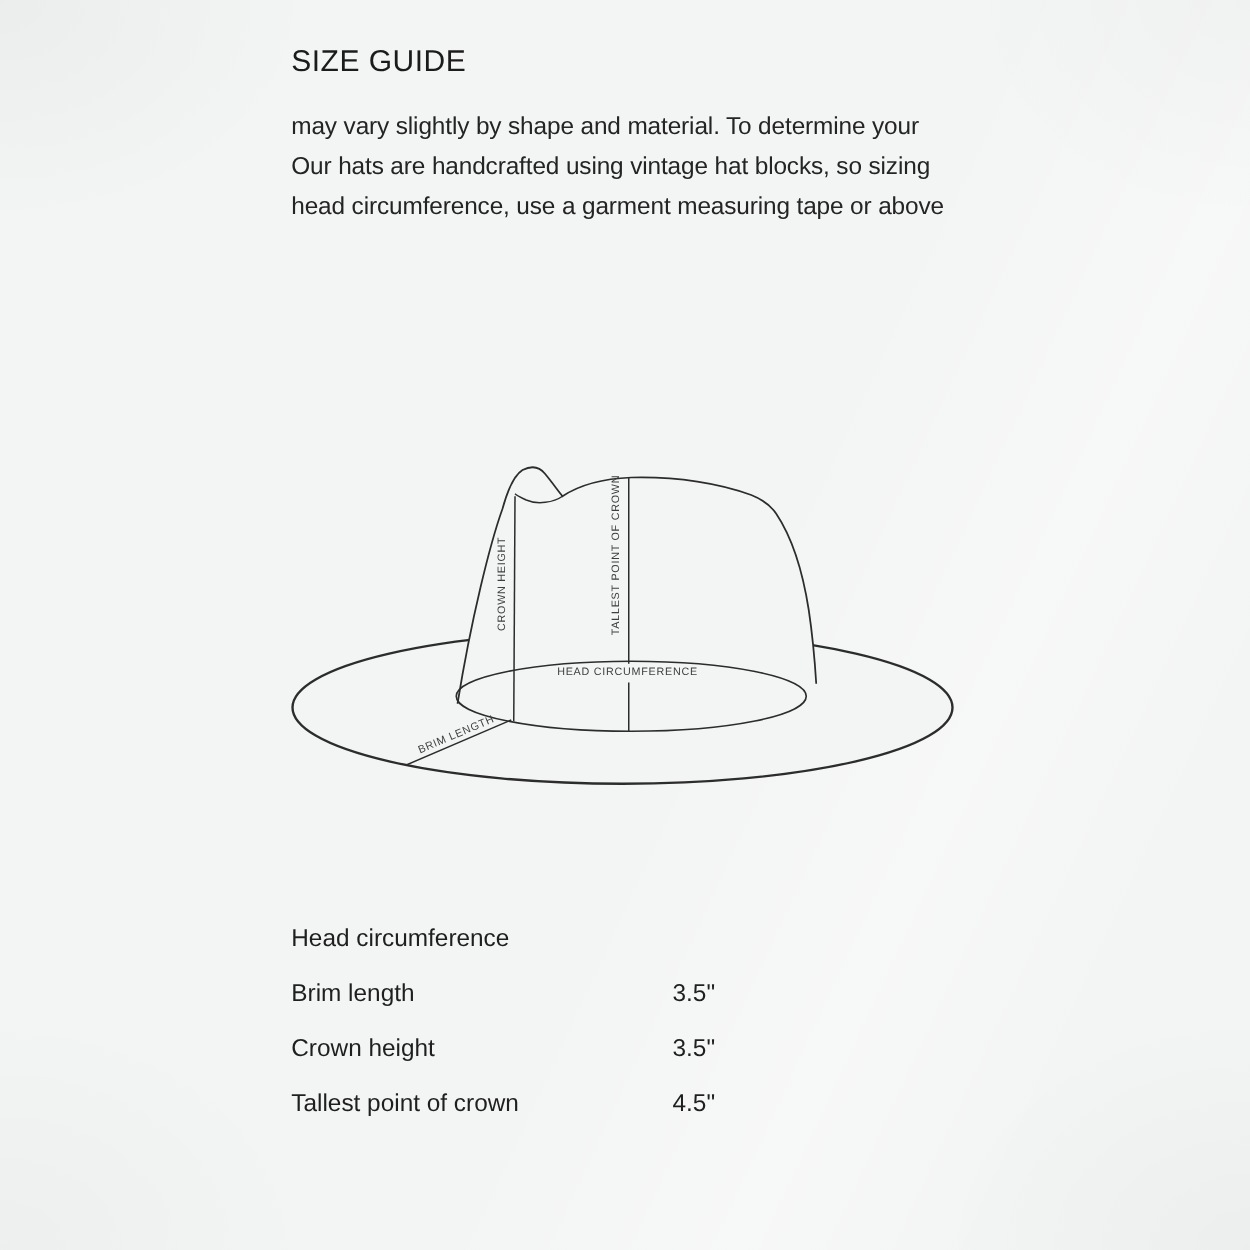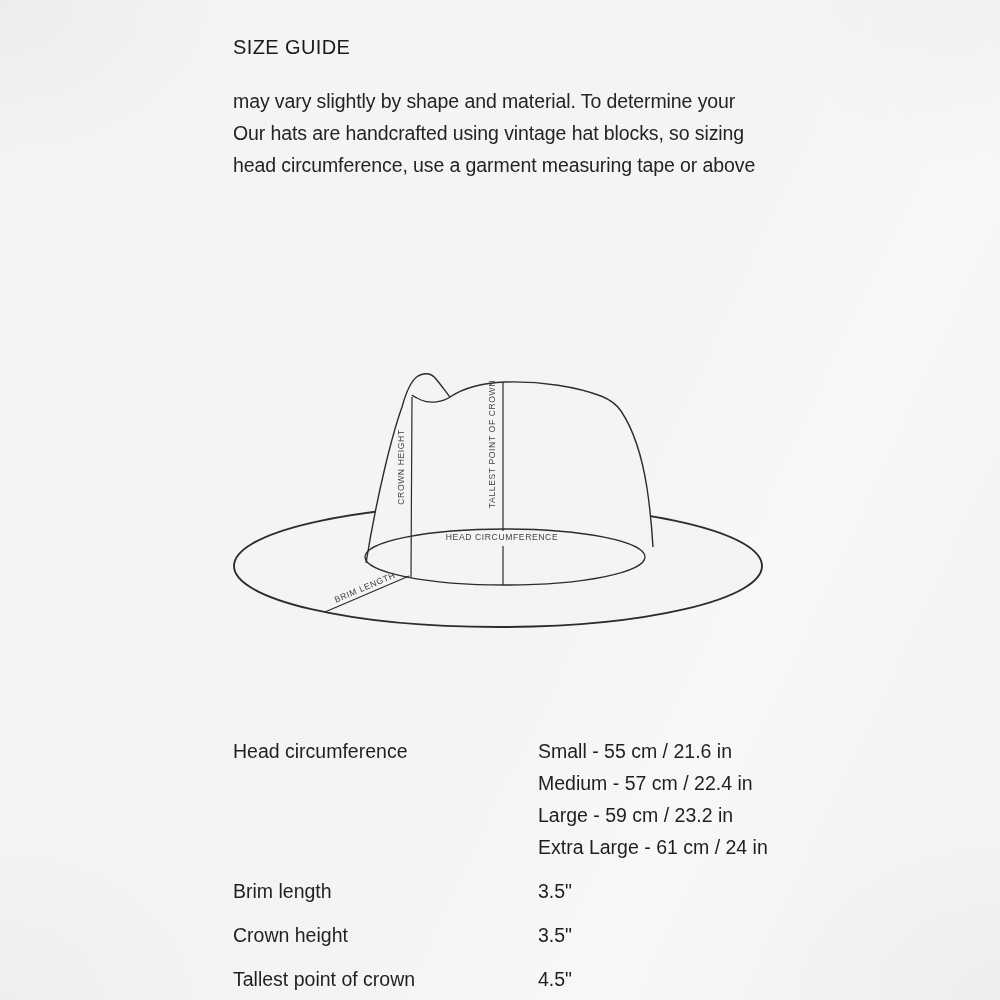--- a/index.html
+++ b/index.html
@@ -13,21 +13,21 @@
   .bg-shade{position:absolute;inset:0;pointer-events:none;
     background:
       radial-gradient(420px 300px at 0% 0%, rgba(0,0,0,0.030), rgba(0,0,0,0) 60%),
       radial-gradient(380px 300px at 100% 0%, rgba(0,0,0,0.025), rgba(0,0,0,0) 60%),
       radial-gradient(420px 320px at 100% 100%, rgba(0,0,0,0.028), rgba(0,0,0,0) 60%),
       radial-gradient(420px 320px at 0% 100%, rgba(0,0,0,0.022), rgba(0,0,0,0) 60%),
       linear-gradient(115deg, rgba(255,255,255,0.0) 55%, rgba(255,255,255,0.35) 72%, rgba(255,255,255,0) 86%);
   }
   .page-title{
     position:absolute;left:233px;top:36px;
-    font-size:20px;letter-spacing:.4px;color:#1b1b1b;white-space:nowrap;
+    font-size:24px;letter-spacing:.4px;color:#1b1b1b;white-space:nowrap;
   }
   .intro{
     position:absolute;left:233px;top:85px;width:560px;
     font-size:19.5px;line-height:32px;color:#242424;letter-spacing:-0.1px;
   }
   .intro-line{white-space:nowrap;}
   .hat-svg{position:absolute;left:200px;top:355px;width:600px;height:290px;}
   .hat-label{
     font-family:"Liberation Sans","DejaVu Sans",sans-serif;
     font-size:8.6px;letter-spacing:.6px;fill:#3e3e3e;
@@ -93,26 +93,20 @@
 
   <text class="hat-label" transform="translate(404,467) rotate(-90)" text-anchor="middle">CROWN HEIGHT</text>
   <text class="hat-label" transform="translate(495,444) rotate(-90)" text-anchor="middle">TALLEST POINT OF CROWN</text>
   <text class="hat-label" x="502" y="540" text-anchor="middle">HEAD CIRCUMFERENCE</text>
   <text class="hat-label" transform="translate(366,590) rotate(-23)" text-anchor="middle">BRIM LENGTH</text>
 </svg>
 
 <div class="size-table">
     <div class="table-row">
       <div class="row-label">Head circumference</div>
-      <div class="row-values">
-        <div class="value-line">Small - 55 cm / 21.6 in</div>
-        <div class="value-line">Medium - 57 cm / 22.4 in</div>
-        <div class="value-line">Large - 59 cm / 23.2 in</div>
-        <div class="value-line">Extra Large - 61 cm / 24 in</div>
-      </div>
     </div>
     <div class="table-row">
       <div class="row-label">Brim length</div>
       <div class="row-values">
         <div class="value-line">3.5"</div>
       </div>
     </div>
     <div class="table-row">
       <div class="row-label">Crown height</div>
       <div class="row-values">

